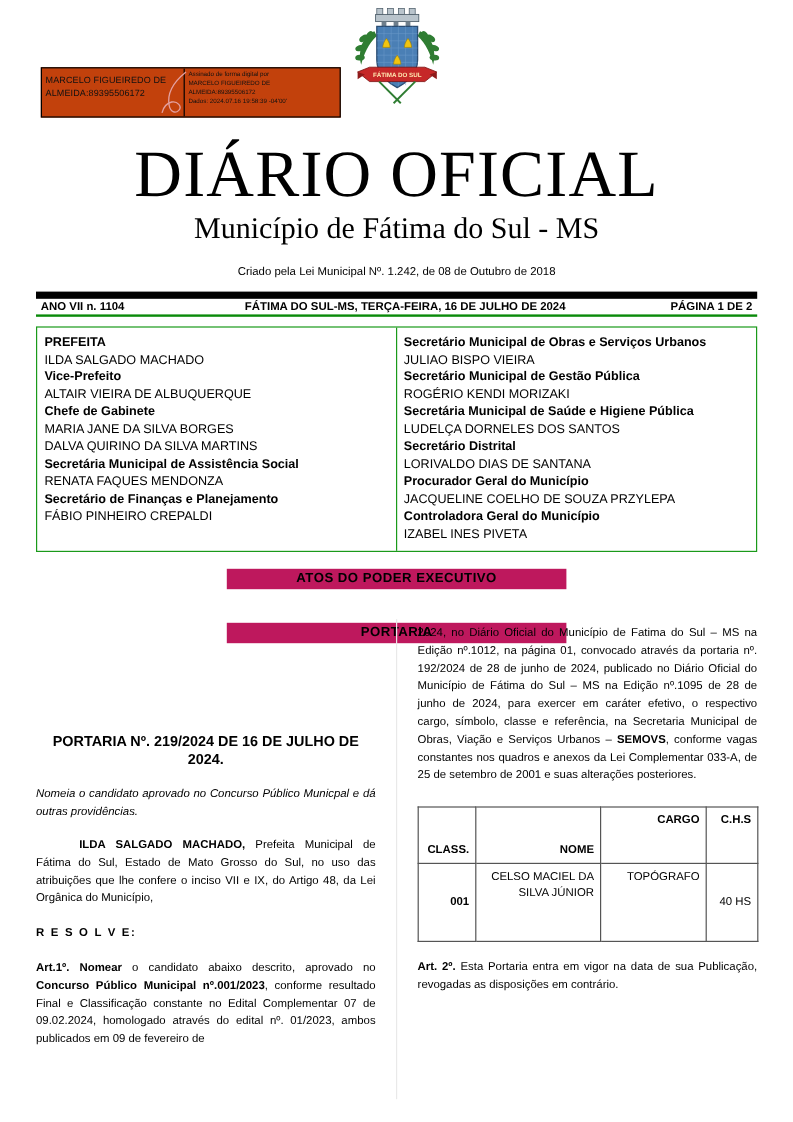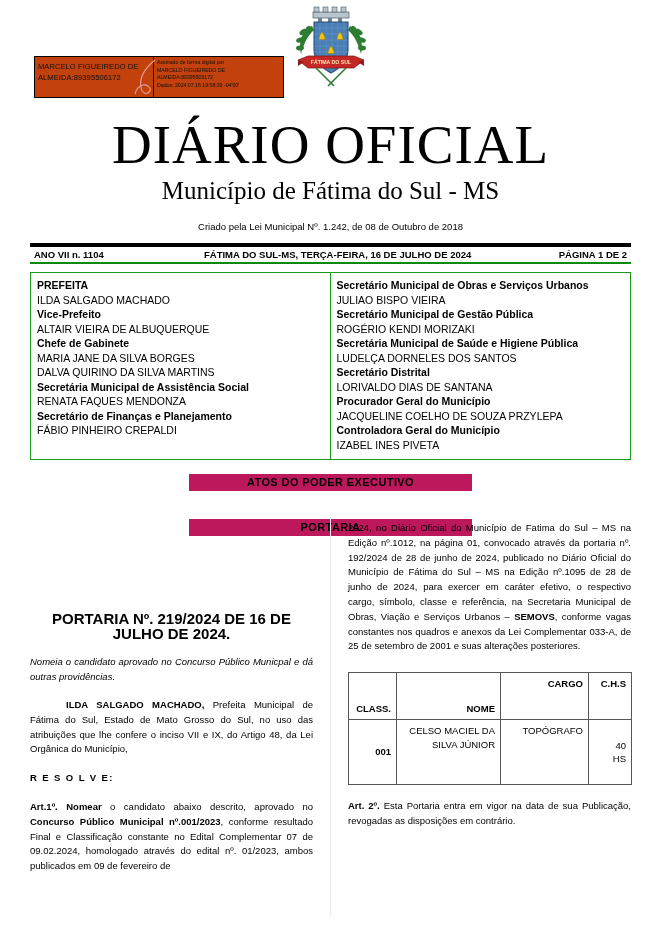--- a/index.html
+++ b/index.html
@@ -99,21 +99,21 @@
   .doc-law {
     text-align: center;
     font-size: 9.5px;
     line-height: 14px;
     margin-top: 14px;
   }
 
   
   .infobar {
     margin-top: 9px;
-    border-top: 4px solid #000000;
+    border-top: 6px solid #000000;
     border-bottom: 2px solid #0a8a0a;
     height: 21px;
     display: flex;
     align-items: center;
     font-size: 9.5px;
     font-weight: bold;
     padding: 0 4px;
     box-sizing: border-box;
   }
   .infobar .ib-left  { width: 170px; text-align: left; }
@@ -178,21 +178,21 @@
     position: absolute;
     left: 300px;
     top: 0;
     width: 1px;
     height: 400px;
     background: #e9e9e9;
   }
 
   .port-title {
     text-align: center;
-    font-size: 15px;
+    font-size: 12px;
     font-weight: bold;
     line-height: 15px;
     margin-top: 90px;
   }
   .port-ementa {
     font-style: italic;
     font-size: 9.5px;
     line-height: 14.5px;
     text-align: justify;
     margin-top: 14px;
@@ -230,21 +230,21 @@
     line-height: 13.5px;
   }
   .nom-table th {
     font-weight: bold;
     height: 38px;
     vertical-align: bottom;
   }
   .nom-table th.th-cargo { vertical-align: top; }
   .nom-table td { height: 56px; vertical-align: top; }
   .nom-table td.td-class { font-weight: bold; vertical-align: middle; }
-  .nom-table td.td-chs { vertical-align: middle; padding-left: 16px; }
+  .nom-table td.td-chs { vertical-align: middle; }
   .col-class { width: 48px; }
   .col-nome  { width: 104px; }
   .col-cargo { width: 88px; }
   .col-chs   { width: 43px; }
 </style>
 </head>
 <body>
 
 <div class="page">
 

